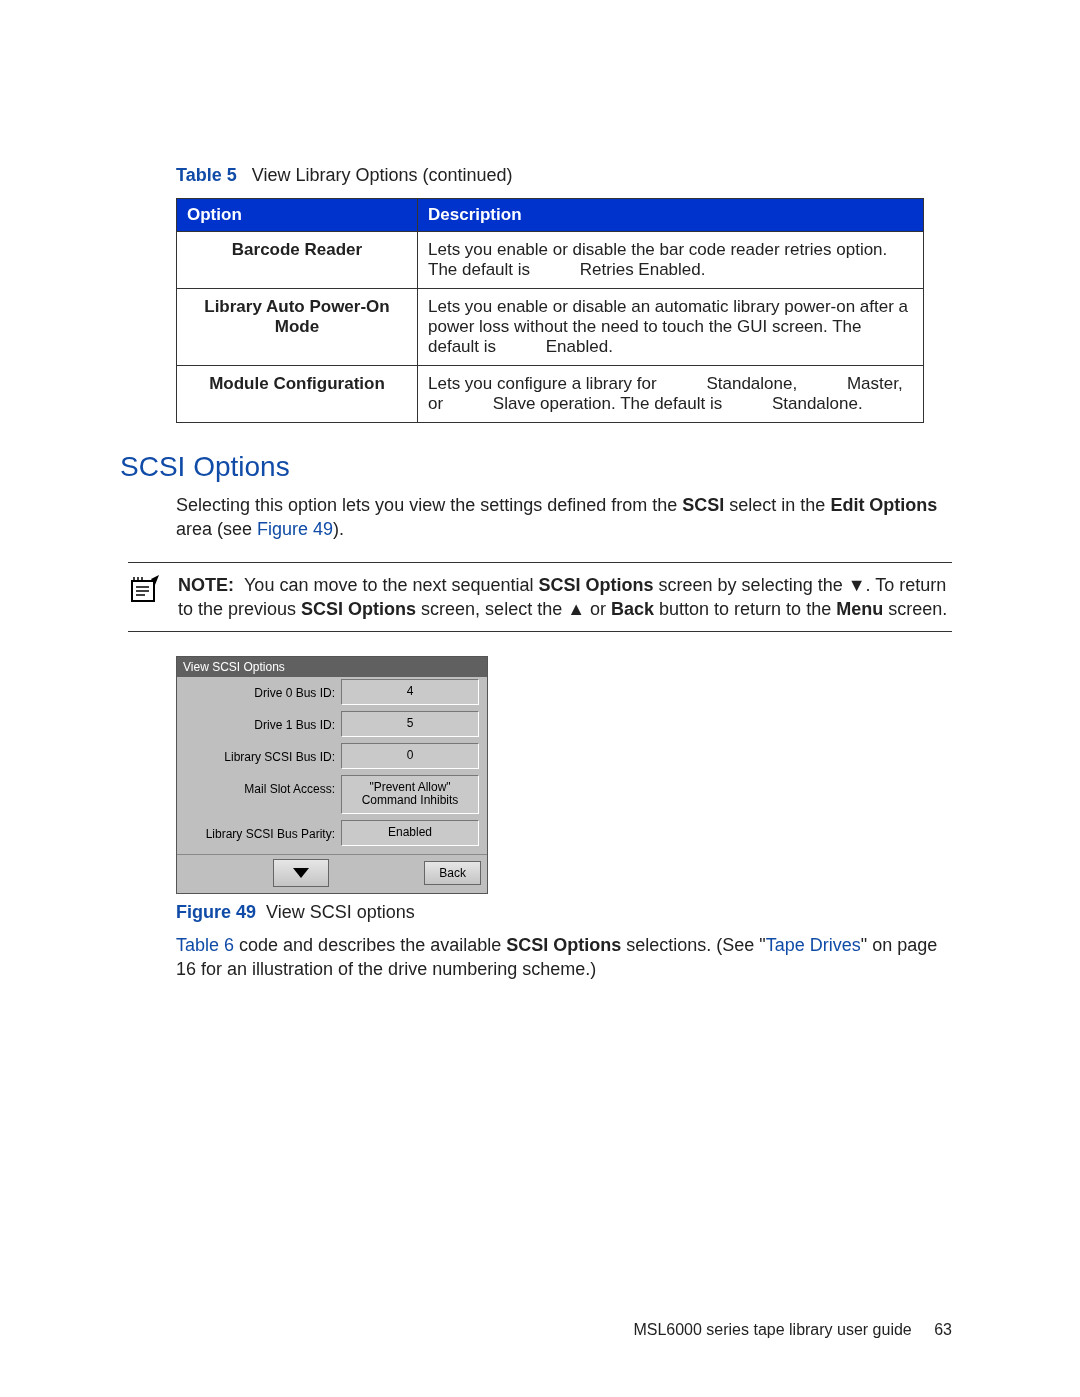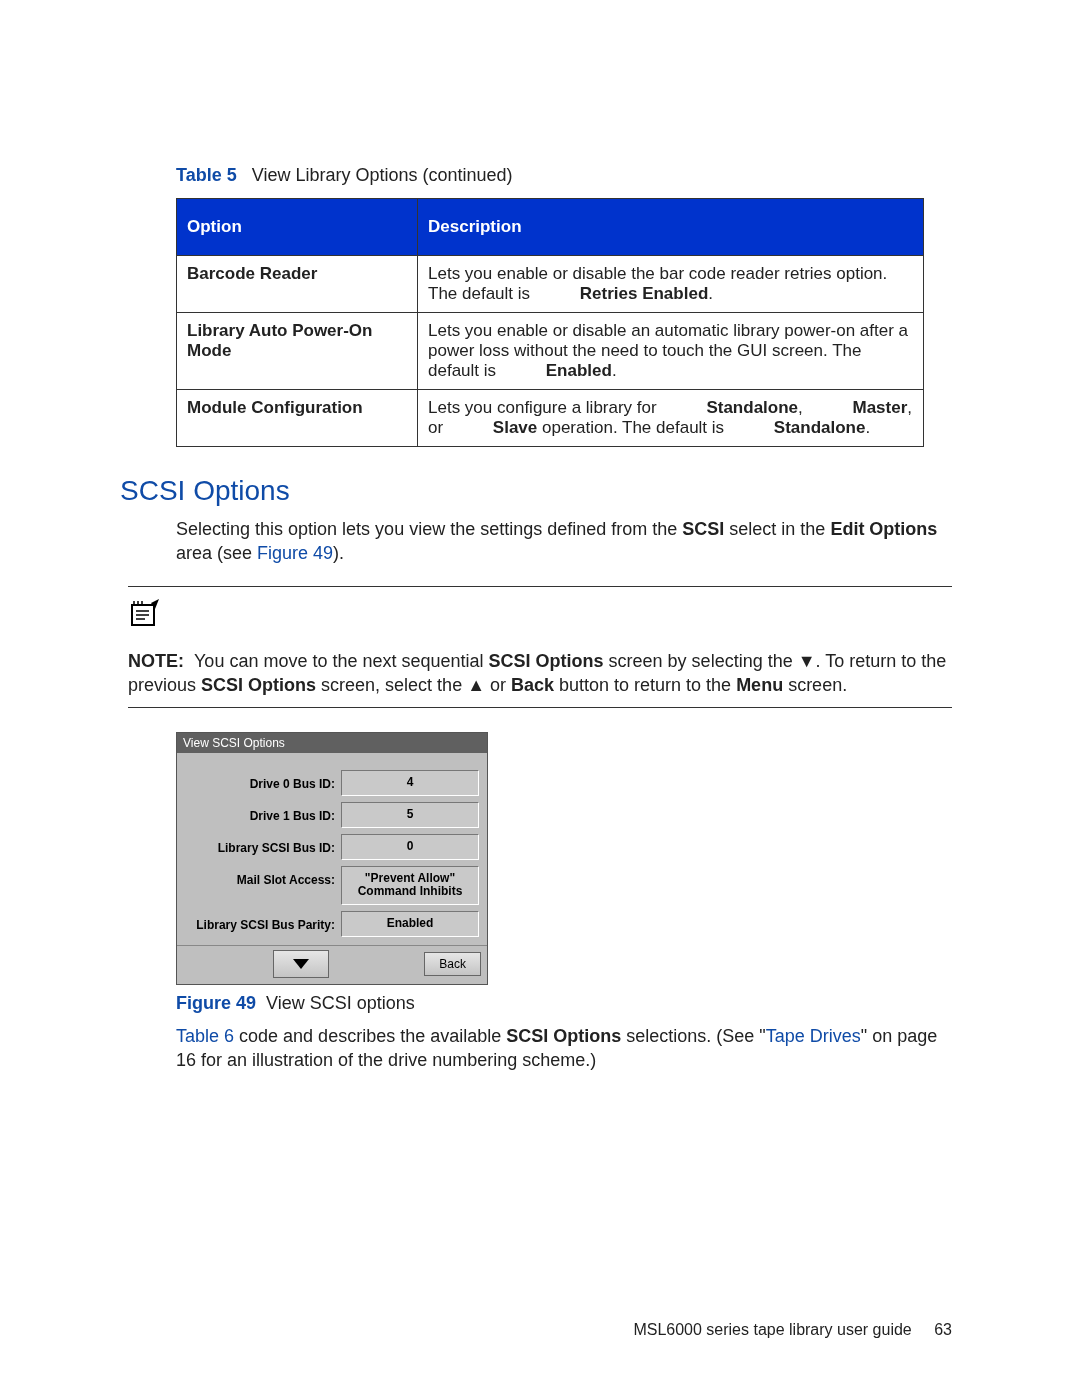--- a/index.html
+++ b/index.html
@@ -29,31 +29,31 @@
     width: 748px;
     margin-left: 48px;
     border-collapse: collapse;
     font-size: 17px;
   }
   .opt-table th {
     background: #0033cc;
     color: #fff;
     text-align: left;
     font-weight: bold;
-    padding: 18px 10px;
+    padding: 6px 10px;
     border: 1px solid #333;
   }
   .opt-table td {
     border: 1px solid #333;
     padding: 8px 10px;
     vertical-align: top;
     background: #fff;
   }
-  .opt-table td.opt-name { font-weight: bold; width: 220px; }
-  .opt-table b { font-weight: bold; padding-left: 45px; }
+  .opt-table td.opt-name { font-weight: bold; width: 220px; text-align: center; }
+  .opt-table b { font-weight: normal; padding-left: 45px; }
 
   
   h2.section {
     color: #0f4ba7;
     font-weight: normal;
     font-size: 28px;
     margin: 28px 0 10px -8px;
   }
 
   
@@ -66,21 +66,20 @@
 
   
   .note-wrap {
     border-top: 1px solid #333;
     border-bottom: 1px solid #333;
     margin: 20px 0 24px 0;
     padding: 10px 0 10px 0;
     display: flex;
     align-items: flex-start;
     gap: 14px;
-    flex-direction: column;
   }
   .note-icon {
     width: 36px;
     flex: 0 0 36px;
     display: flex;
     justify-content: center;
     padding-top: 2px;
   }
   .note-text {
     font-size: 18px;
@@ -97,21 +96,21 @@
     font-family: Tahoma, Arial, sans-serif;
     font-size: 12px;
     color: #000;
   }
   .lcd-title {
     background: #606060;
     color: #fff;
     font-size: 12px;
     padding: 3px 6px;
   }
-  .lcd-rows { padding: 17px 8px 2px 8px; font-weight: bold; }
+  .lcd-rows { padding: 2px 8px 2px 8px; }
   .lcd-row {
     display: flex;
     align-items: stretch;
     margin-bottom: 6px;
   }
   .lcd-label {
     flex: 0 0 150px;
     text-align: right;
     padding: 7px 6px 0 0;
     font-size: 12px;

